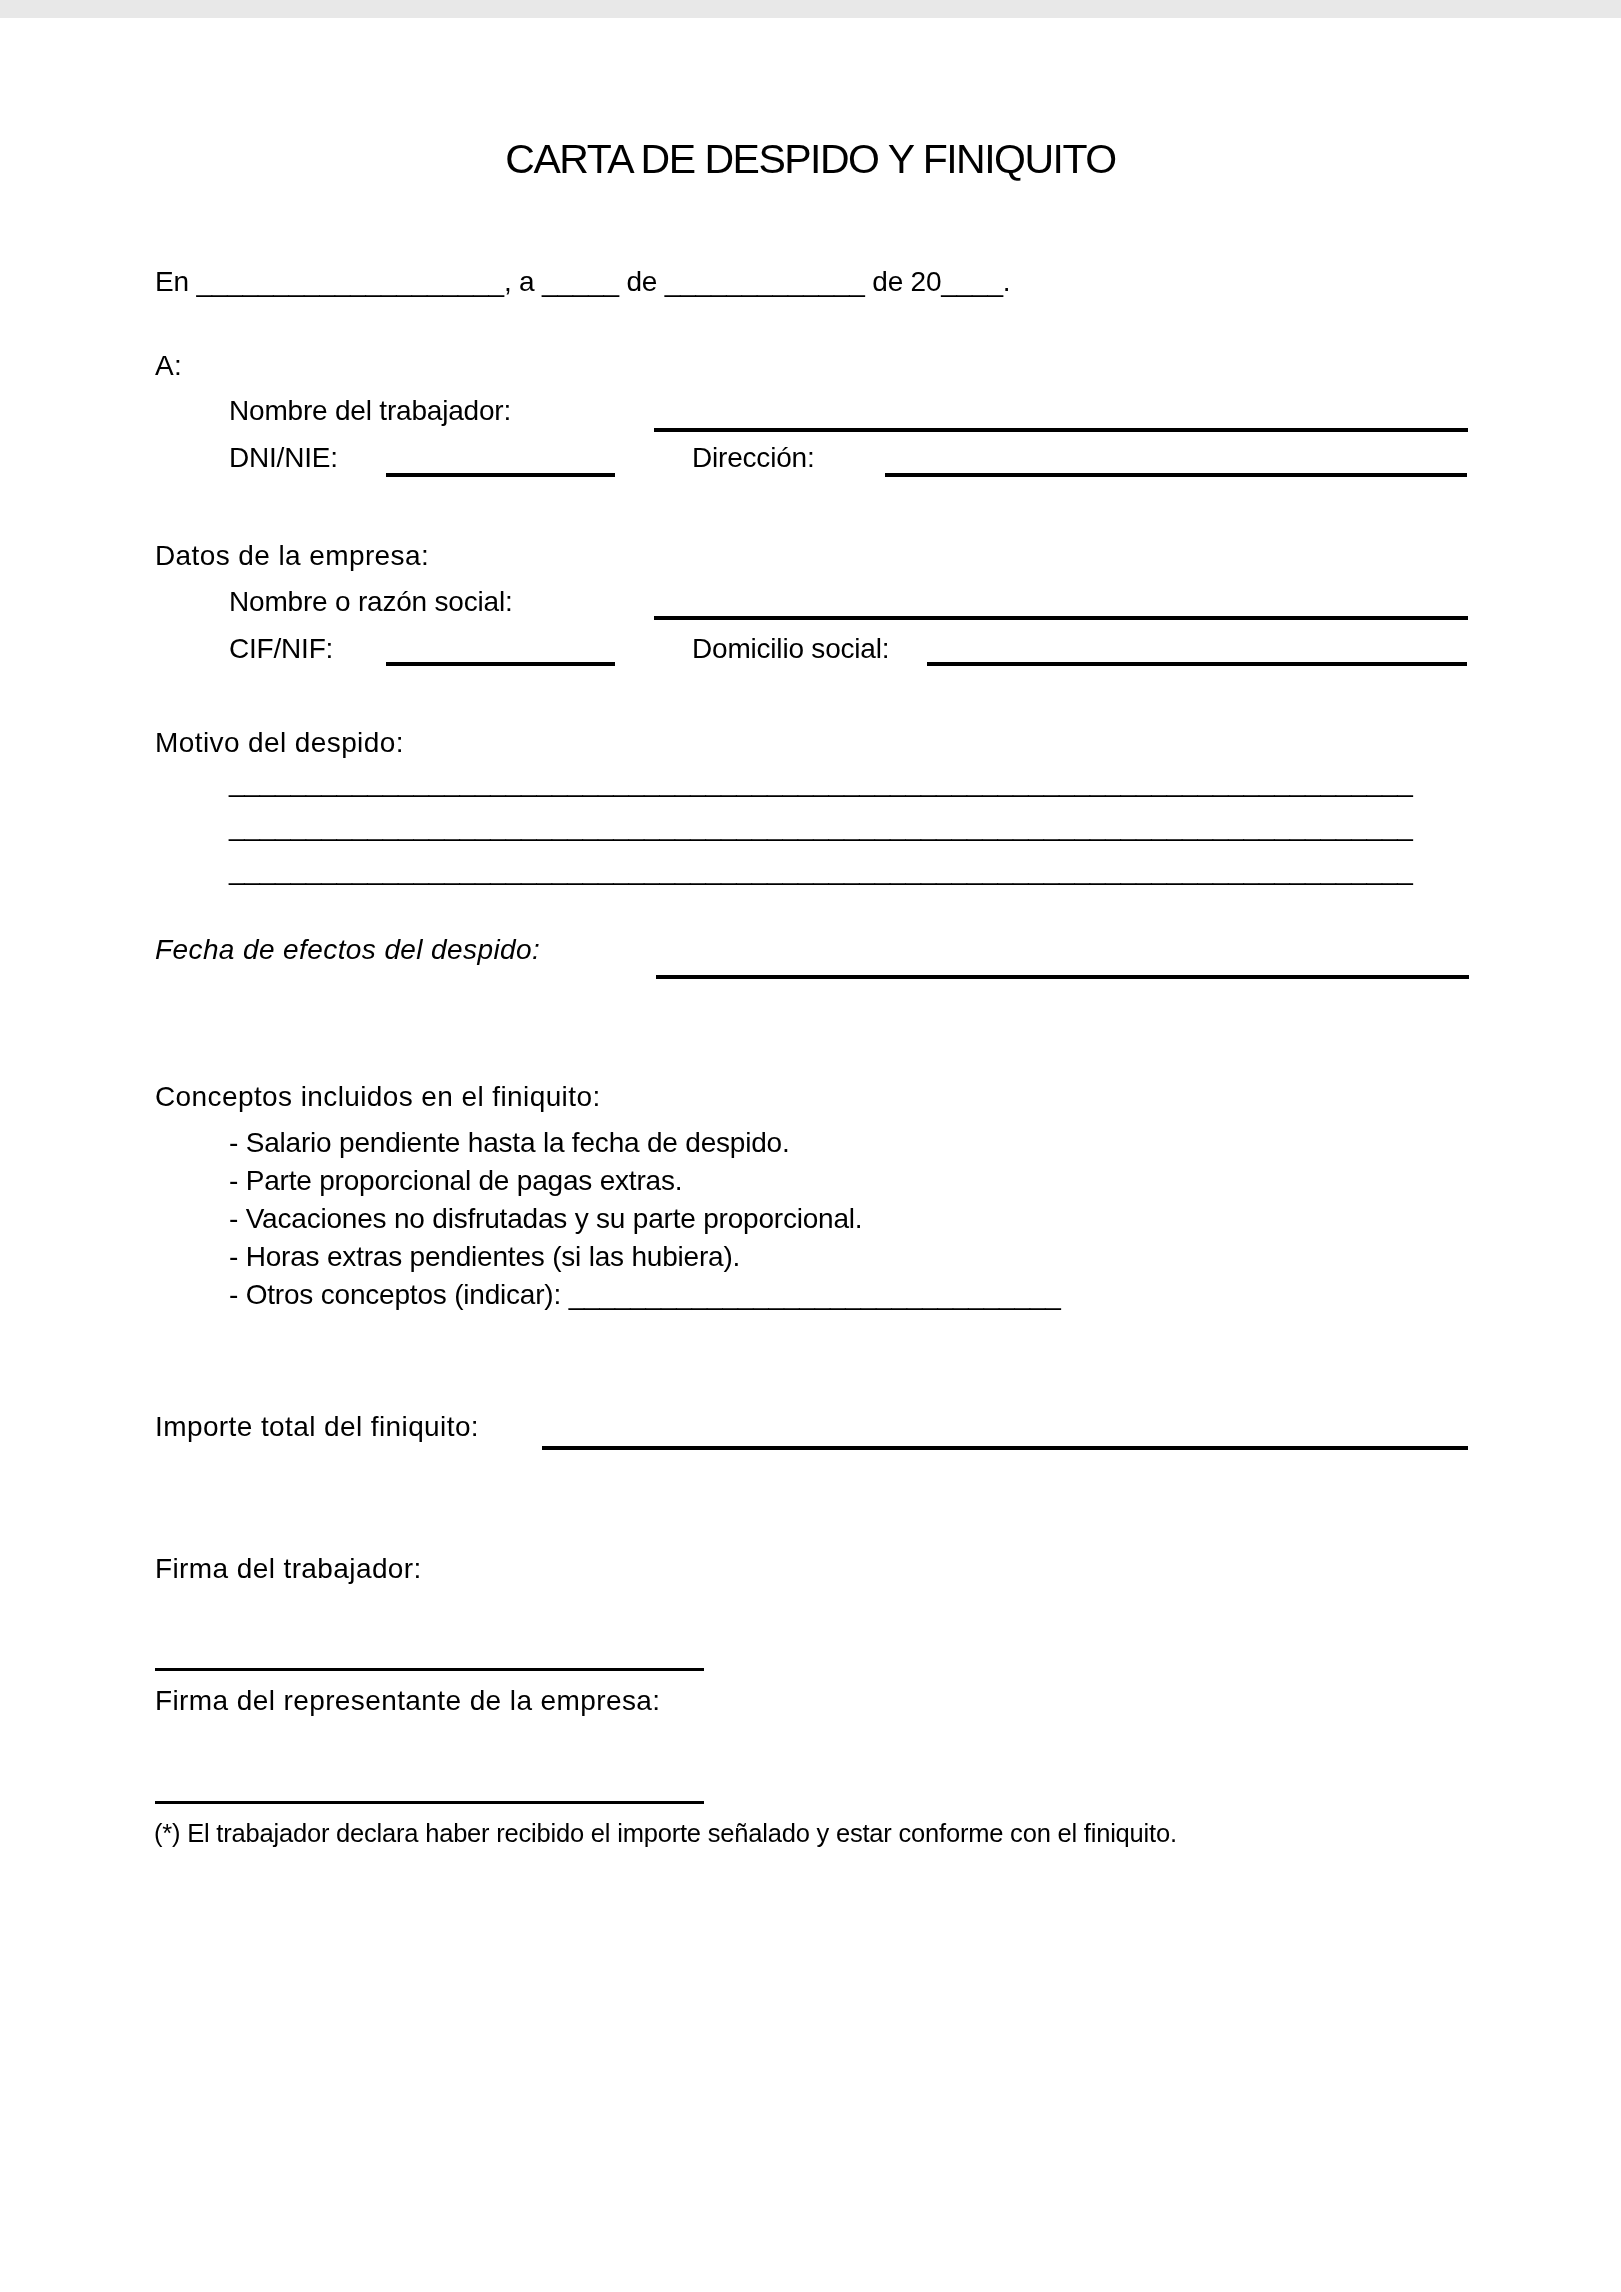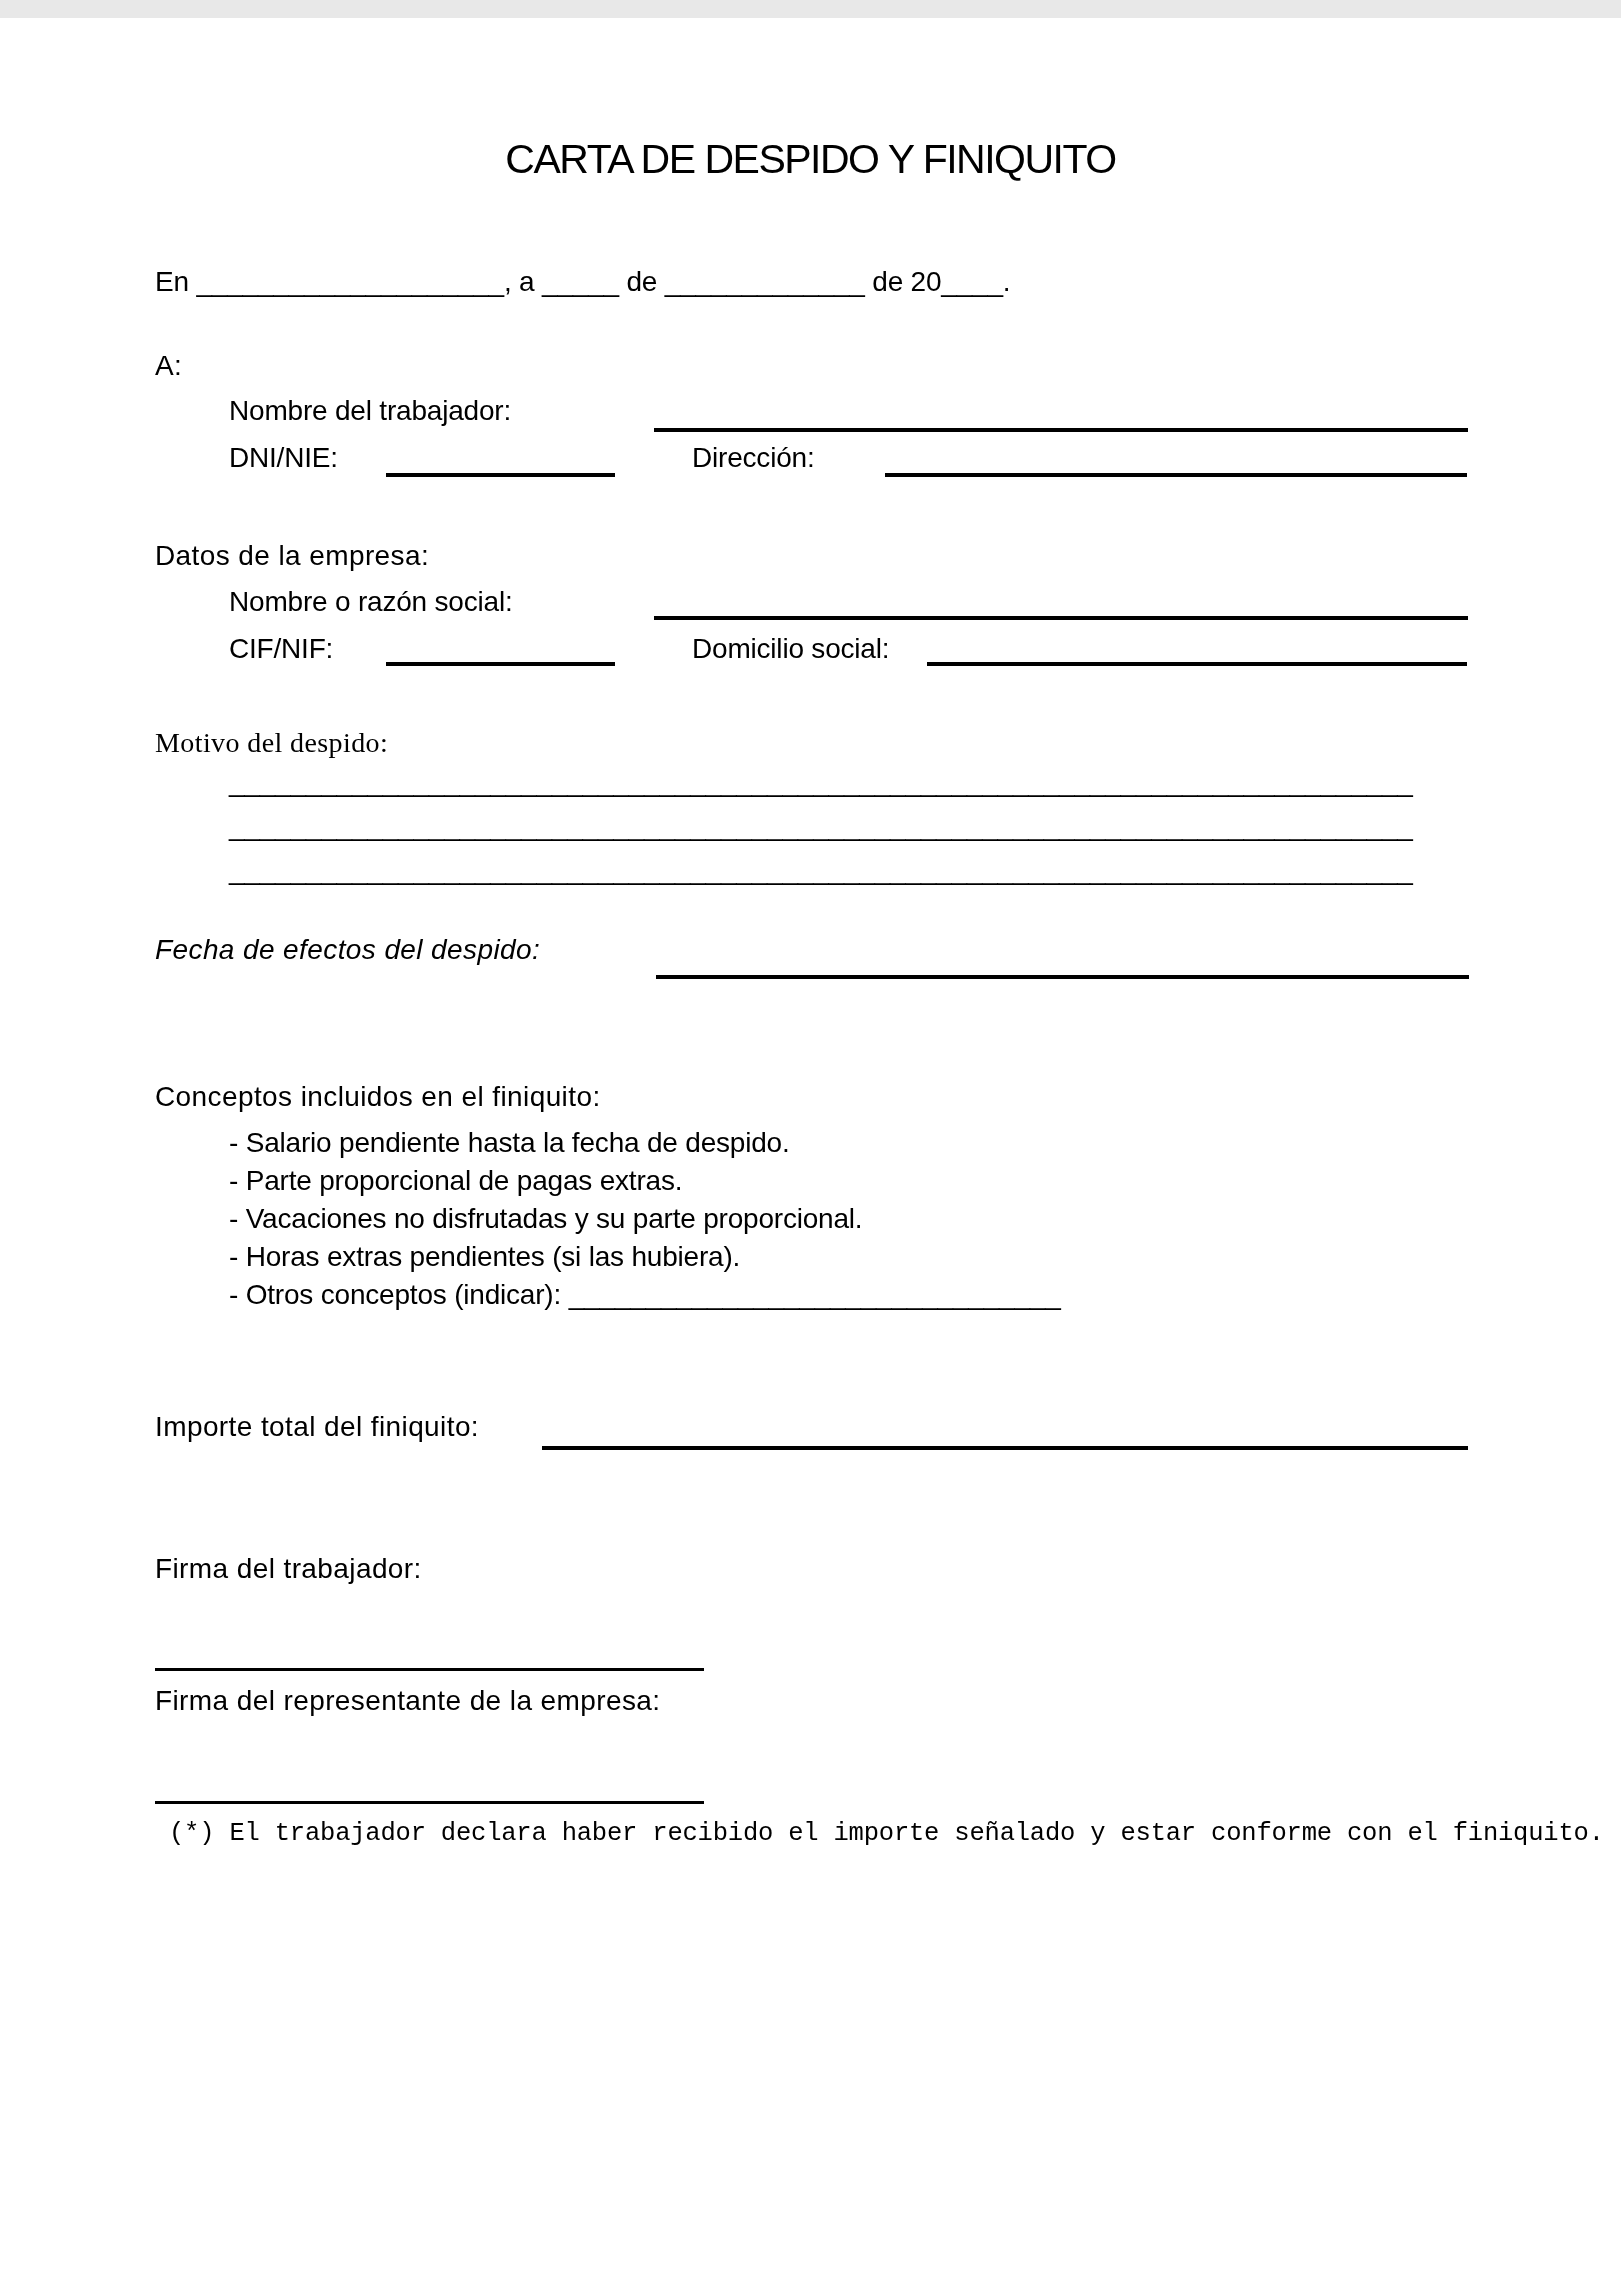--- a/index.html
+++ b/index.html
@@ -76,21 +76,21 @@
   <div class="abs t heading" style="left:155px; top:521px;">Datos de la empresa:</div>
 
   <div class="abs t" style="left:229px; top:567px;">Nombre o razón social:</div>
   <div class="rule rule4" style="left:654px; top:598px; width:814px;"></div>
 
   <div class="abs t" style="left:229px; top:614px;">CIF/NIF:</div>
   <div class="rule rule4" style="left:386px; top:644px; width:229px;"></div>
   <div class="abs t" style="left:692px; top:614px;">Domicilio social:</div>
   <div class="rule rule4" style="left:927px; top:644px; width:540px;"></div>
 
-  <div class="abs t heading" style="left:155px; top:708px;font-family:Liberation Serif, serif;">Motivo del despido:</div>
+  <div class="abs t heading" style="left:155px; top:708px;">Motivo del despido:</div>
   <div class="abs t blank-text" style="left:229px; top:747px;">_____________________________________________________________________________</div>
   <div class="abs t blank-text" style="left:229px; top:791px;">_____________________________________________________________________________</div>
   <div class="abs t blank-text" style="left:229px; top:835px;">_____________________________________________________________________________</div>
 
   <div class="abs t heading" style="left:155px; top:915px;font-style:italic;">Fecha de efectos del despido:</div>
   <div class="rule rule4" style="left:656px; top:957px; width:813px;"></div>
 
   <div class="abs t heading" style="left:155px; top:1062px;">Conceptos incluidos en el finiquito:</div>
   <div class="abs t" style="left:229px; top:1108px;">- Salario pendiente hasta la fecha de despido.</div>
   <div class="abs t" style="left:229px; top:1146px;">- Parte proporcional de pagas extras.</div>
@@ -103,16 +103,16 @@
 
   <div class="abs t heading" style="left:155px; top:1392px;">Importe total del finiquito:</div>
   <div class="rule rule4" style="left:542px; top:1428px; width:926px;"></div>
 
   <div class="abs t heading" style="left:155px; top:1534px;text-align:right;">Firma del trabajador:</div>
   <div class="rule rule3" style="left:155px; top:1650px; width:549px;"></div>
 
   <div class="abs t heading" style="left:155px; top:1666px;">Firma del representante de la empresa:</div>
   <div class="rule rule3" style="left:155px; top:1783px; width:549px;"></div>
 
-  <div class="abs footnote" style="left:169px; top:1800px;font-family:Liberation Mono, monospace;">(*) El trabajador declara haber recibido el importe señalado y estar conforme con el finiquito.</div>
+  <div class="abs footnote" style="left:154px; top:1800px;">(*) El trabajador declara haber recibido el importe señalado y estar conforme con el finiquito.</div>
 
 </div>
 
 
 </body></html>

